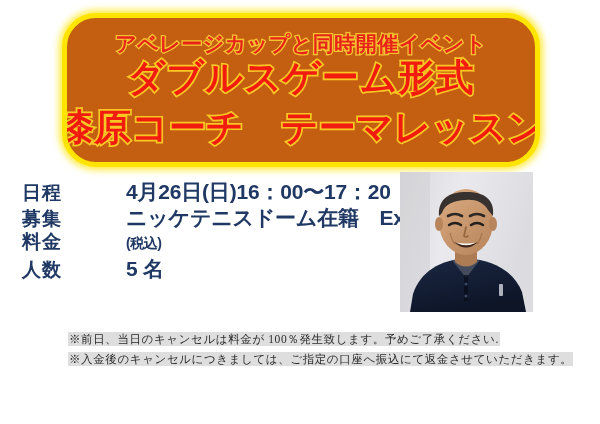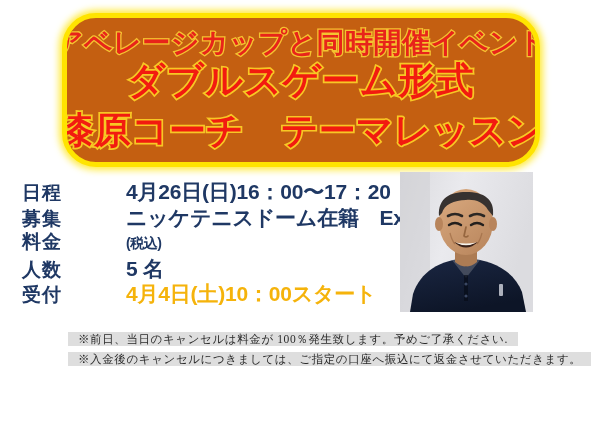--- a/index.html
+++ b/index.html
@@ -28,21 +28,21 @@
     border-radius: 34px;
     box-sizing: border-box;
     box-shadow: 0 0 7px 3px rgba(255,228,0,0.75);
     display: flex;
     flex-direction: column;
     align-items: center;
     justify-content: center;
     overflow: hidden;
   }
   .banner-sub {
-    font-size: 28px;
+    font-size: 21px;
     font-weight: bold;
     color: #e8241a;
     letter-spacing: 0.5px;
     line-height: 1;
     margin-top: 2px;
     white-space: nowrap;
     -webkit-text-stroke: 2.6px #f4c430;
     paint-order: stroke fill;
   }
   .banner-title {
@@ -122,21 +122,21 @@
     display: block;
     font-family: "Liberation Serif", "DejaVu Serif", serif;
     font-size: 11.5px;
     color: #2b2b2b;
     line-height: 1.78;
     letter-spacing: 0.6px;
     white-space: nowrap;
   }
   .notice-line > span {
     background: #dedede;
-    padding: 1px 10px;
+    padding: 1px 1px;
   }
   .notice-line.indent { padding-left: 13px; }
 </style>
 </head>
 <body>
 
 <div class="banner">
   <div class="banner-sub">アベレージカップと同時開催イベント</div>
   <div class="banner-title l2">ダブルスゲーム形式</div>
   <div class="banner-title l1">漆原コーチ　テーマレッスン</div>
@@ -157,24 +157,20 @@
   <div class="row">
     <span class="row-label">料金</span>
       <span class="row-value tax-note">(税込)</span>
   </div>
 
   <div class="row">
     <span class="row-label">人数</span>
     <span class="row-value">5 名</span>
   </div>
 
-  <div class="row">
-    <span class="row-label">受付</span>
-    <span class="row-value accent">4月4日(土)10：00スタート</span>
-  </div>
 
 </div>
 
 <div class="photo">
   <svg width="133" height="140" viewBox="0 0 133 140">
     <defs>
       <linearGradient id="wallGrad" x1="0" y1="0" x2="1" y2="0.3">
         <stop offset="0%" stop-color="#d9d9dd"></stop>
         <stop offset="45%" stop-color="#eaeaee"></stop>
         <stop offset="100%" stop-color="#dcdce0"></stop>

